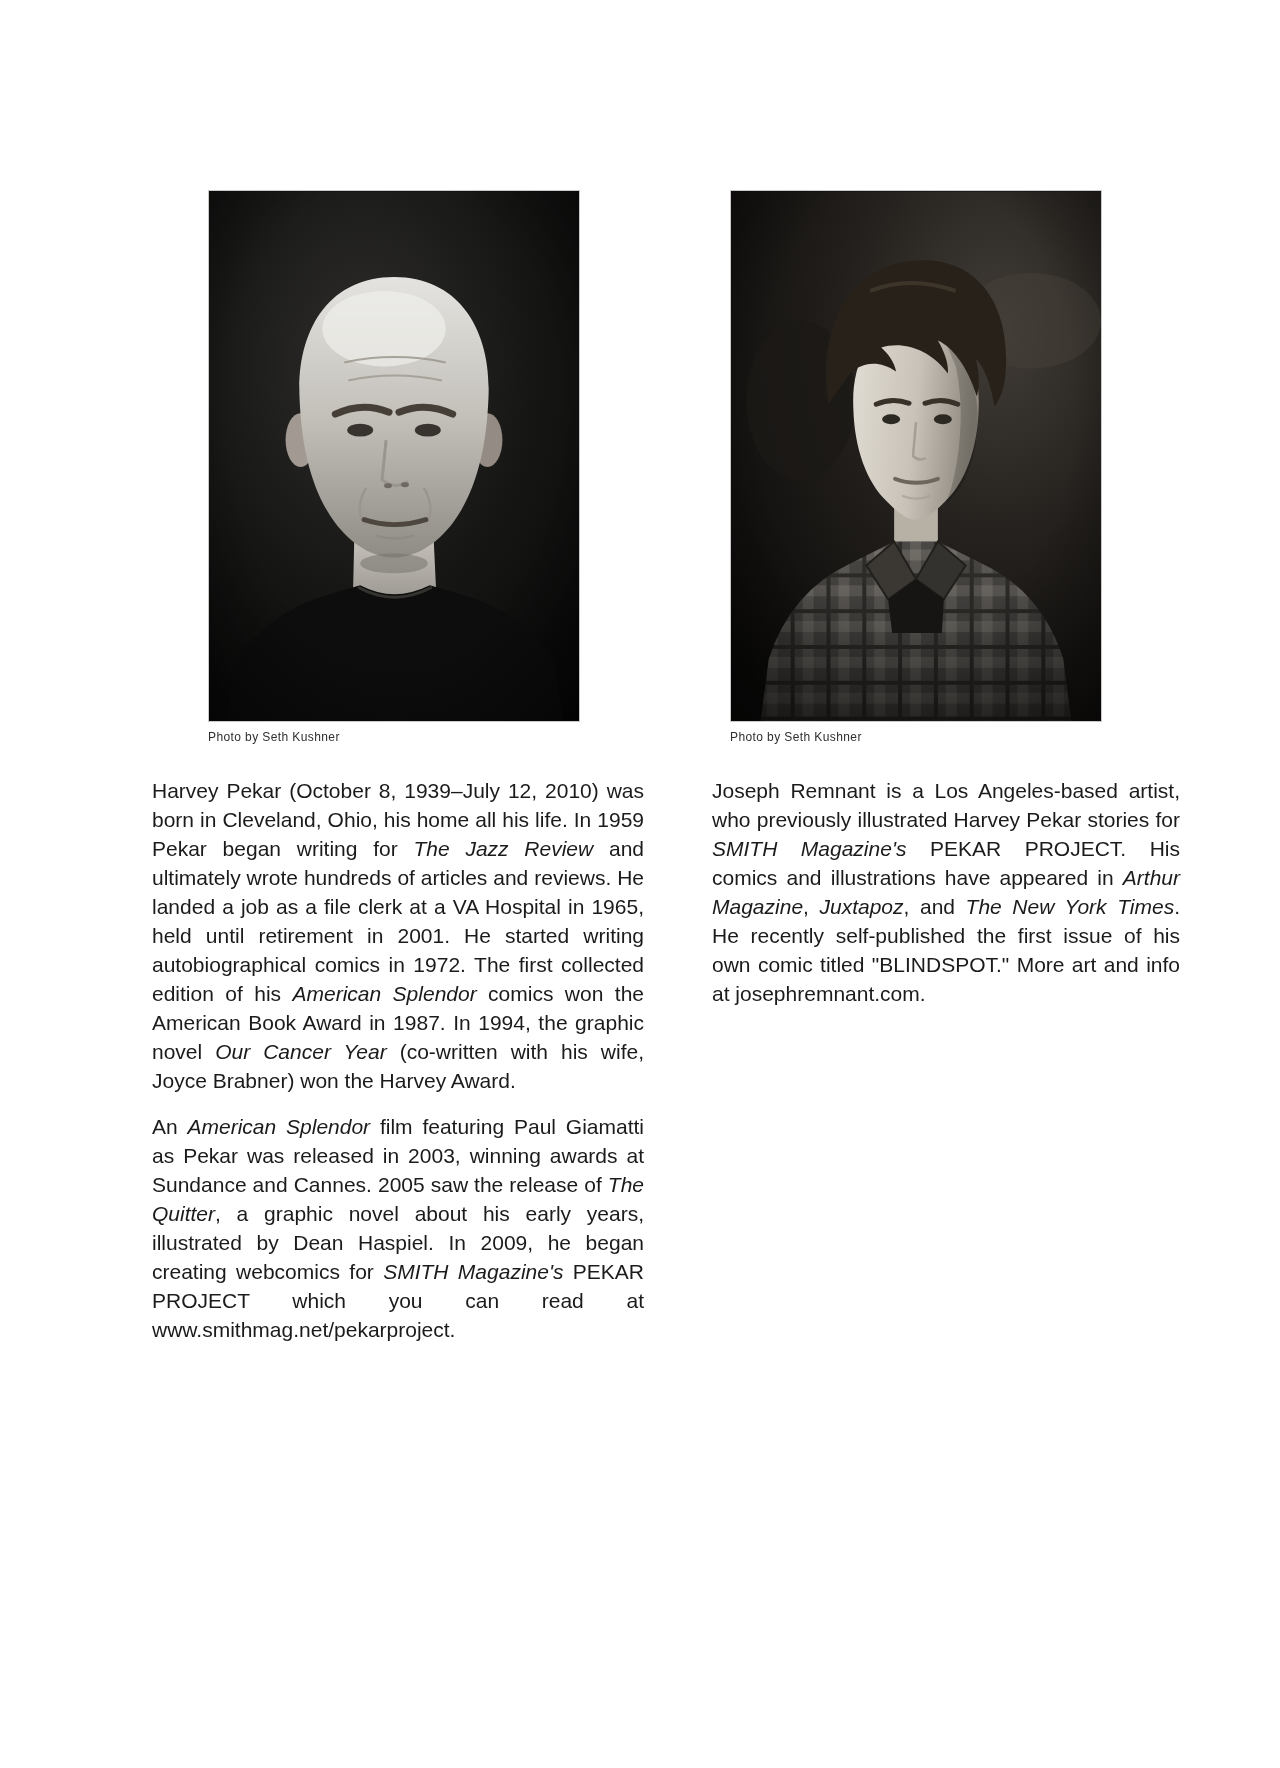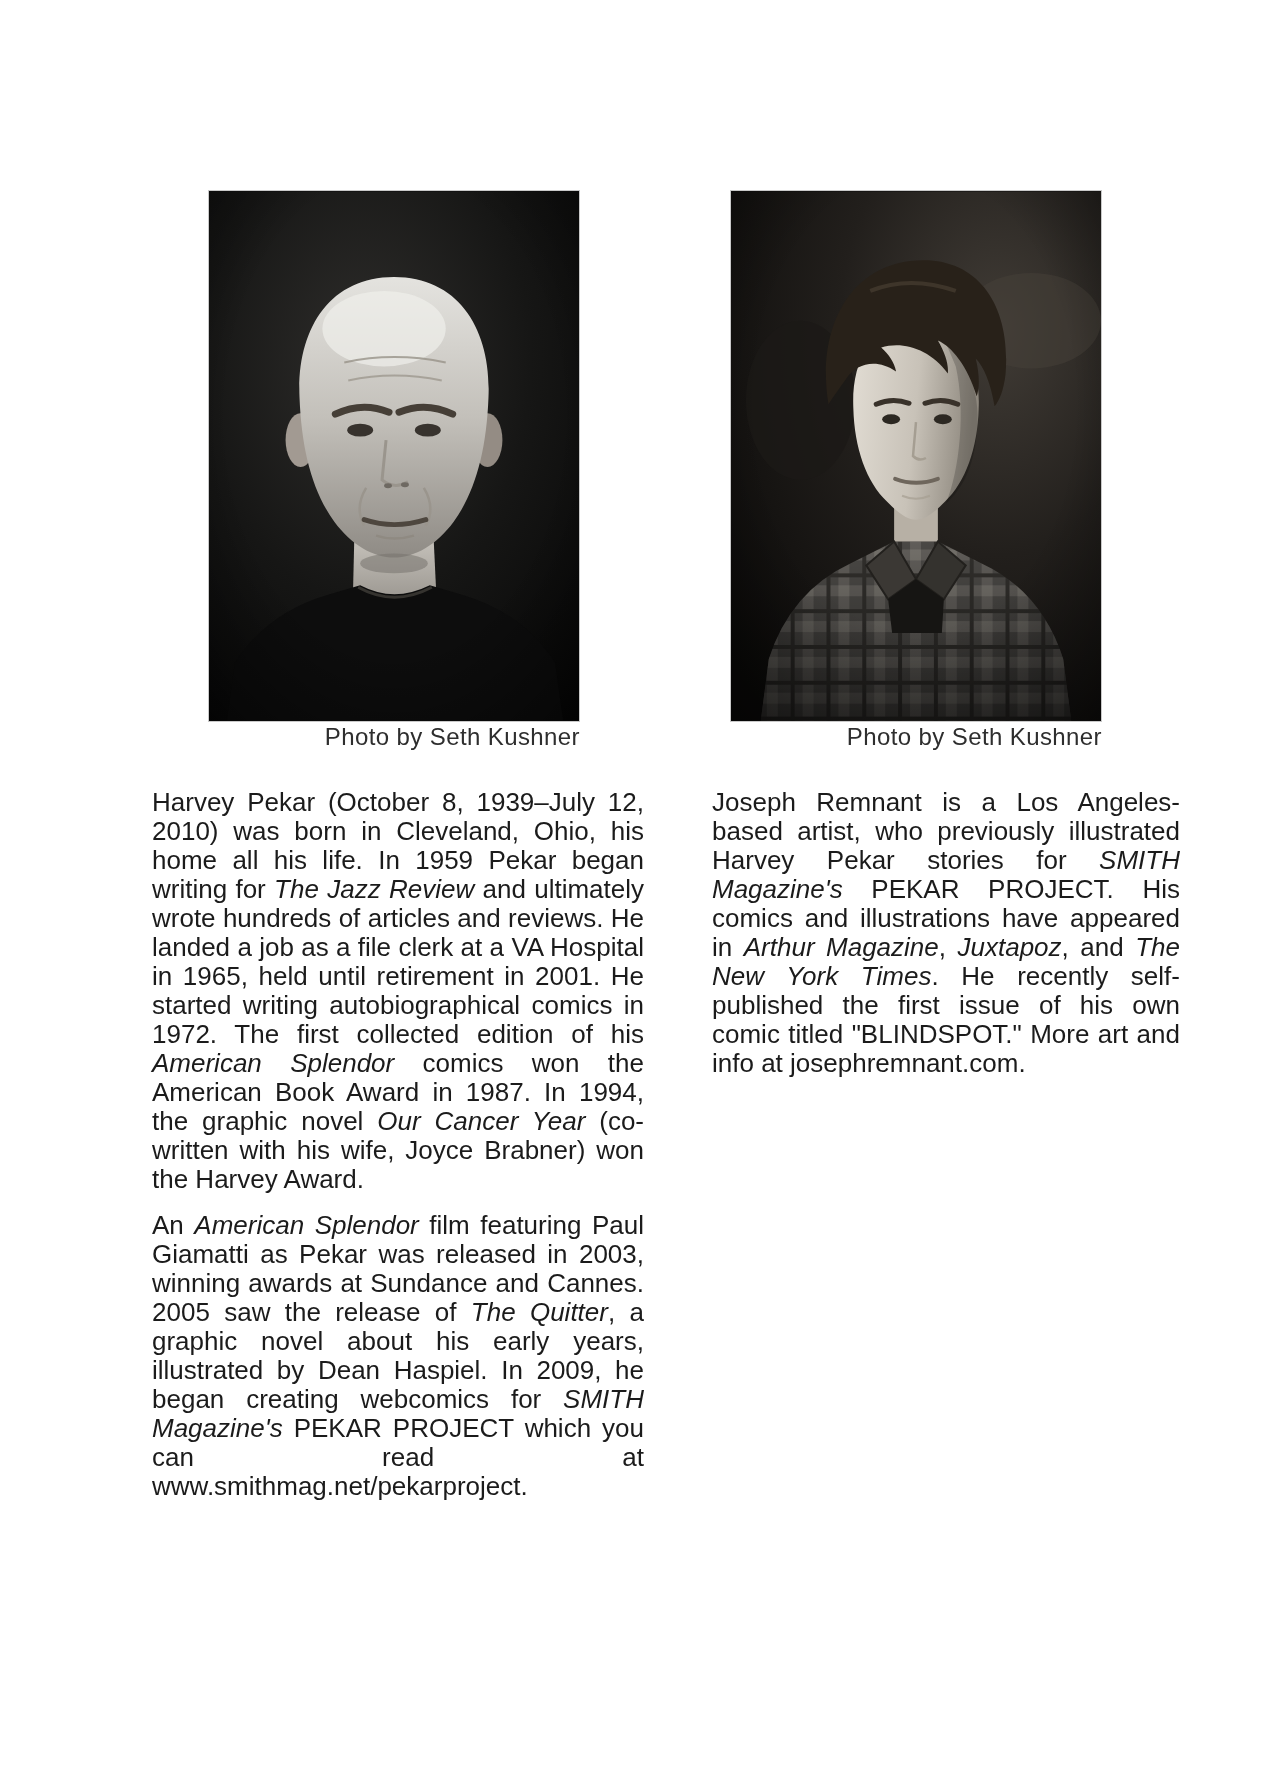--- a/index.html
+++ b/index.html
@@ -25,35 +25,35 @@
   .fig-right { left: 730px; top: 190px; }
   .photo {
     width: 370px;
     height: 530px;
     border: 1px solid #c9c9c9;
     background: #0a0a0a;
   }
   .photo svg { display: block; }
   figcaption.credit {
     margin-top: 4px;
-    font-size: 24px;
+    font-size: 12px;
     line-height: 22px;
-    text-align: right;
+    text-align: left;
     color: #2e2e2e;
     letter-spacing: 0.4px;
   }
   .col {
     position: absolute;
     top: 772px;
   }
   .col-left  { left: 152px; width: 492px; }
   .col-right { left: 712px; width: 468px; }
   .bio-p {
-    margin: 16px 0 17px 0;
-    font-size: 26px;
+    margin: 4px 0 17px 0;
+    font-size: 21px;
     line-height: 29px;
     text-align: justify;
     color: #1b1b1b;
   }
   .bio-p .i { font-style: italic; }
 </style>
 </head>
 <body style="background: rgb(255, 255, 255);">
 
 <div class="page">

